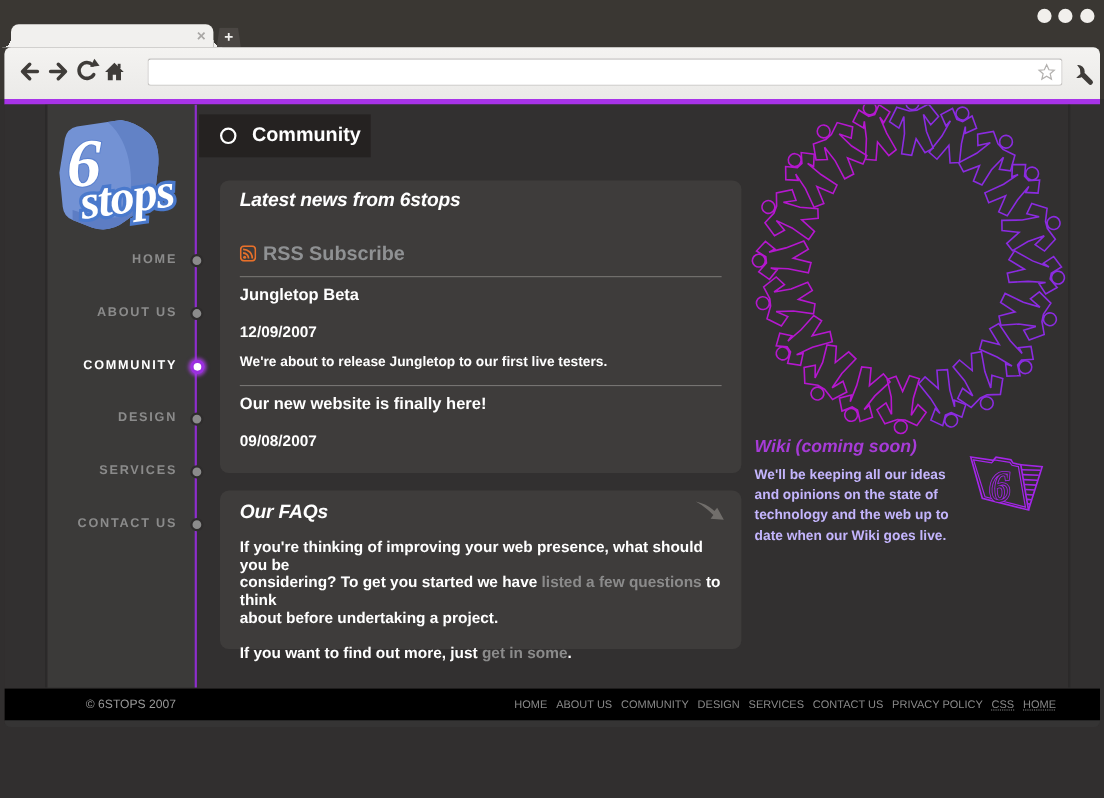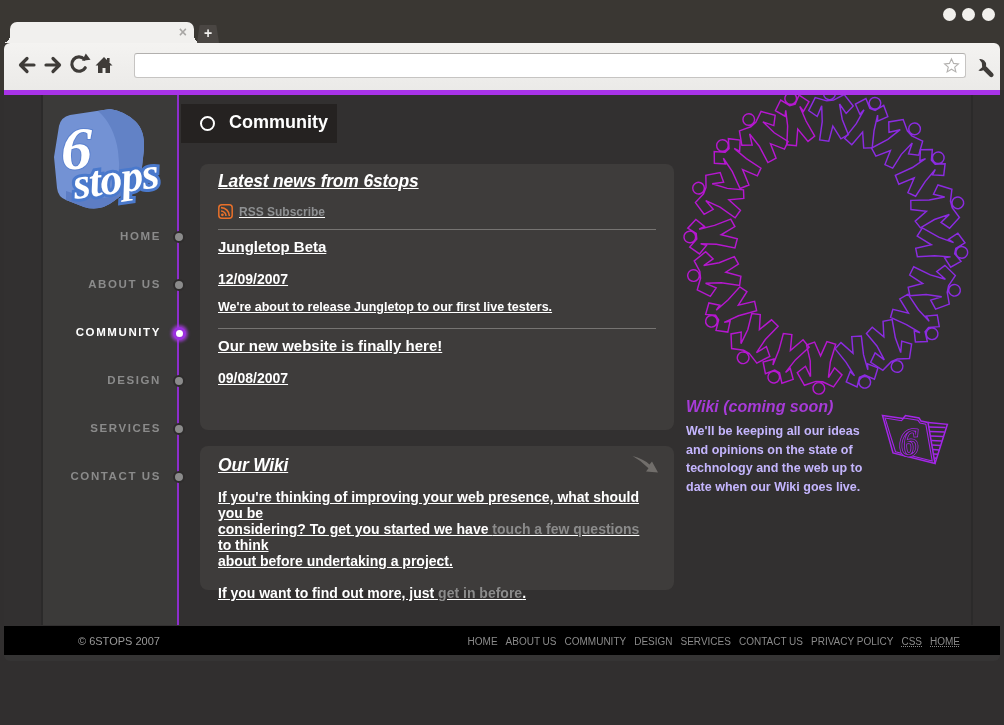--- a/index.html
+++ b/index.html
@@ -29,25 +29,25 @@
   .navdot { position:absolute; left:169px; width:12px; height:12px; border-radius:50%; background:#8b8b8b; border:2px solid #2e2c2c; }
   .navdot.active { background:#ffffff; border:3px solid #9b2fe0; width:13px; height:13px; margin:-0.5px 0 0 -0.5px; box-shadow:0 0 3px 2px rgba(170,60,230,.75); }
   .navitem.active { color:#fff; }
 
   
   .commhead { position:absolute; left:177px; top:9px; width:156px; height:39px; background:#252221; color:#fff; }
   .commhead .ring { position:absolute; left:19px; top:12px; width:15px; height:15px; border:2.8px solid #fff; border-radius:50%; }
   .commhead .t { position:absolute; left:48px; top:8px; font-size:18px; font-weight:bold; }
 
   
-  .panel { position:absolute; left:196px; width:474px; background:#3e3c3b; border-radius:8px; color:#fff;text-decoration:underline; }
+  .panel { position:absolute; left:196px; width:474px; background:#3e3c3b; border-radius:8px; color:#fff; }
   .panel h2 { font-style:italic; font-weight:bold; font-size:17.5px; letter-spacing:-0.2px; color:#fff; }
   .news { top:69px; height:266px; padding:7px 18px 14px; }
   .faq  { top:351px; height:144px; padding:9px 18px 12px; }
-  .rssline { margin-top:12px; display:flex; align-items:center; color:#8f9193; font-size:12px; font-weight:bold; }
+  .rssline { margin-top:28px; display:flex; align-items:center; color:#8f9193; font-size:18px; font-weight:bold; }
   .sep { border:none; border-top:1px solid #767472; margin:10px 0 0 0; }
   .newsitem h3 { font-size:15px; font-weight:bold; margin-top:8px; }
   .newsitem .date { font-size:14px; font-weight:bold; margin-top:16px; }
   .newsitem p { font-size:12.5px; font-weight:bold; margin-top:12px; line-height:16px; }
   .faq p { font-size:14px; font-weight:bold; margin-top:13px; line-height:16px; }
   .glink { color:#8b8b8b; }
 
   
   .wikit { position:absolute; left:682px; top:303px; font-size:16px; font-style:italic; font-weight:bold; color:#a73bd8; }
   .wikip { position:absolute; left:682px; top:327px; width:200px; font-size:12.5px; font-weight:bold; color:#c4b5fd; line-height:18.5px; }
@@ -147,26 +147,26 @@
           <p>We're about to release Jungletop to our first live testers.</p>
         </div>
         <hr class="sep" style="margin-top:13px">
         <div class="newsitem">
           <h3>Our new website is finally here!</h3>
           <div class="date">09/08/2007</div>
         </div>
       </div>
 
       <div class="panel faq">
-        <h2>Our Wiki</h2>
+        <h2>Our FAQs</h2>
         <svg class="abs" style="right:15px; top:9px" width="27" height="19" viewBox="0 0 27 19">
           <path d="M0.5 1 Q 11 3.5 17.5 9.5 L 20 6.5 L 26 17.5 L 14 16.5 L 16.5 13.2 Q 9 5.5 0.5 1 Z" fill="#716e6b"></path>
         </svg>
-        <p>If you're thinking of improving your web presence, what should you be<br>considering? To get you started we have <span class="glink">touch a few questions</span> to think<br>about before undertaking a project.</p>
-        <p style="margin-top:16px">If you want to find out more, just <span class="glink">get in before</span>.</p>
+        <p>If you're thinking of improving your web presence, what should you be<br>considering? To get you started we have <span class="glink">listed a few questions</span> to think<br>about before undertaking a project.</p>
+        <p style="margin-top:16px">If you want to find out more, just <span class="glink">get in some</span>.</p>
       </div>
 
       <svg class="abs" style="left:674px; top:0" width="296" height="306" viewBox="0 0 296 306">
         <path d="M-5.2,-21 a5.2,5.2 0 1,0 10.4,0 a5.2,5.2 0 1,0 -10.4,0 M-3,-15 L-13,-19 L-20,-8 L-13,-2 L-8,-11 L-9,3 L-13,19 L-5,21 L0,8 L6,20 L13,17 L9,3 L8,-11 L13,-2 L20,-8 L13,-19 L3,-15 Z" stroke="#8b2be0" fill="none" stroke-width="1.3" transform="translate(153.9,22.2) rotate(-6.0) scale(1.12)"></path>
         <path d="M-5.2,-21 a5.2,5.2 0 1,0 10.4,0 a5.2,5.2 0 1,0 -10.4,0 M-2.5,-15 L-9,-22 L-16,-14 L-9,-7 L-7,-12 L-9,2 L-14,18 L-6,21 L-1,7 L5,20 L12,17 L8,2 L6,-12 L8,-7 L15,-14 L8,-22 L2.5,-15 Z" stroke="#8b2be0" fill="none" stroke-width="1.3" transform="translate(188.5,30.2) rotate(21.0) scale(1.12)"></path>
         <path d="M-5.2,-21 a5.2,5.2 0 1,0 10.4,0 a5.2,5.2 0 1,0 -10.4,0 M-3,-15 L-13,-19 L-20,-8 L-13,-2 L-8,-11 L-9,3 L-13,19 L-5,21 L0,8 L6,20 L13,17 L9,3 L8,-11 L13,-2 L20,-8 L13,-19 L3,-15 Z" stroke="#8b2be0" fill="none" stroke-width="1.3" transform="translate(219.1,49.6) rotate(48.0) scale(1.12)"></path>
         <path d="M-5.2,-21 a5.2,5.2 0 1,0 10.4,0 a5.2,5.2 0 1,0 -10.4,0 M-2.5,-15 L-9,-22 L-16,-14 L-9,-7 L-7,-12 L-9,2 L-14,18 L-6,21 L-1,7 L5,20 L12,17 L8,2 L6,-12 L8,-7 L15,-14 L8,-22 L2.5,-15 Z" stroke="#8b2be0" fill="none" stroke-width="1.3" transform="translate(242.8,78.5) rotate(48.0) scale(1.12)"></path>
         <path d="M-5.2,-21 a5.2,5.2 0 1,0 10.4,0 a5.2,5.2 0 1,0 -10.4,0 M-3,-15 L-13,-19 L-20,-8 L-13,-2 L-8,-11 L-9,3 L-13,19 L-5,21 L0,8 L6,20 L13,17 L9,3 L8,-11 L13,-2 L20,-8 L13,-19 L3,-15 Z" stroke="#8b2be0" fill="none" stroke-width="1.3" transform="translate(257.1,113.9) rotate(75.0) scale(1.12)"></path>
         <path d="M-5.2,-21 a5.2,5.2 0 1,0 10.4,0 a5.2,5.2 0 1,0 -10.4,0 M-2.5,-15 L-9,-22 L-16,-14 L-9,-7 L-7,-12 L-9,2 L-14,18 L-6,21 L-1,7 L5,20 L12,17 L8,2 L6,-12 L8,-7 L15,-14 L8,-22 L2.5,-15 Z" stroke="#8b2be0" fill="none" stroke-width="1.3" transform="translate(260.8,152.5) rotate(102.0) scale(1.12)"></path>
         <path d="M-5.2,-21 a5.2,5.2 0 1,0 10.4,0 a5.2,5.2 0 1,0 -10.4,0 M-3,-15 L-13,-19 L-20,-8 L-13,-2 L-8,-11 L-9,3 L-13,19 L-5,21 L0,8 L6,20 L13,17 L9,3 L8,-11 L13,-2 L20,-8 L13,-19 L3,-15 Z" stroke="#8b2be0" fill="none" stroke-width="1.3" transform="translate(253.5,190.4) rotate(102.0) scale(1.12)"></path>

